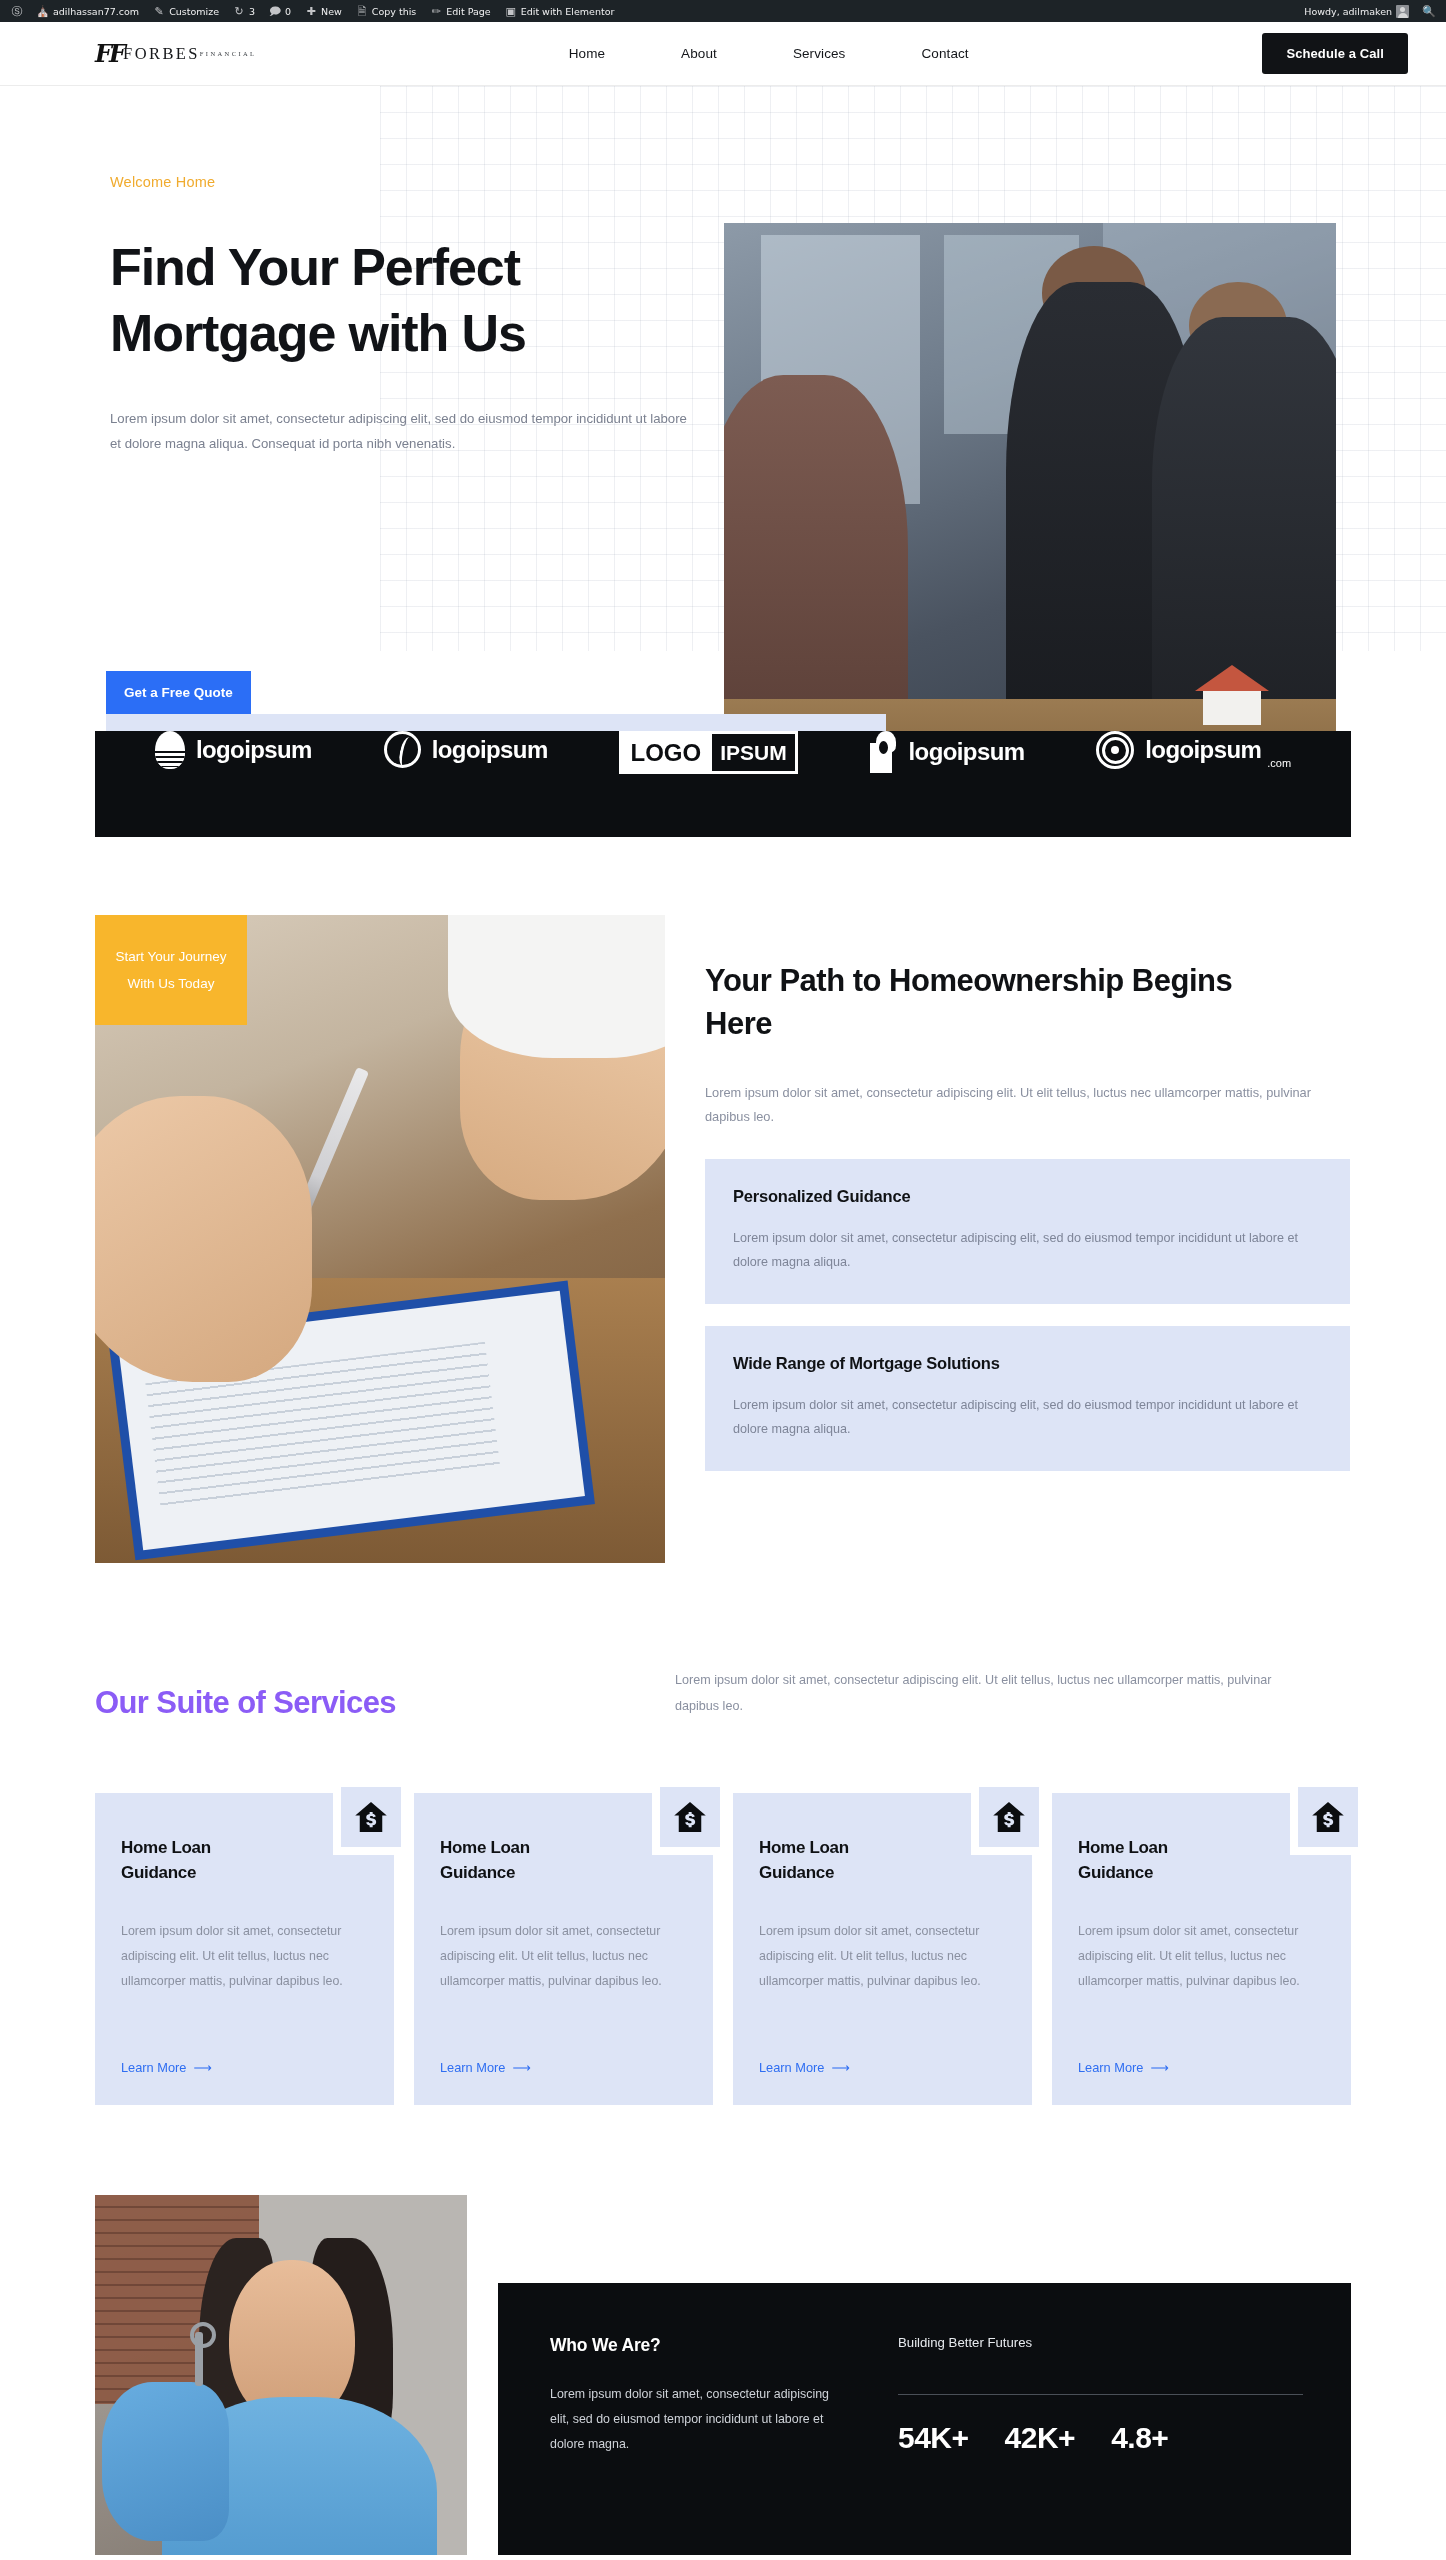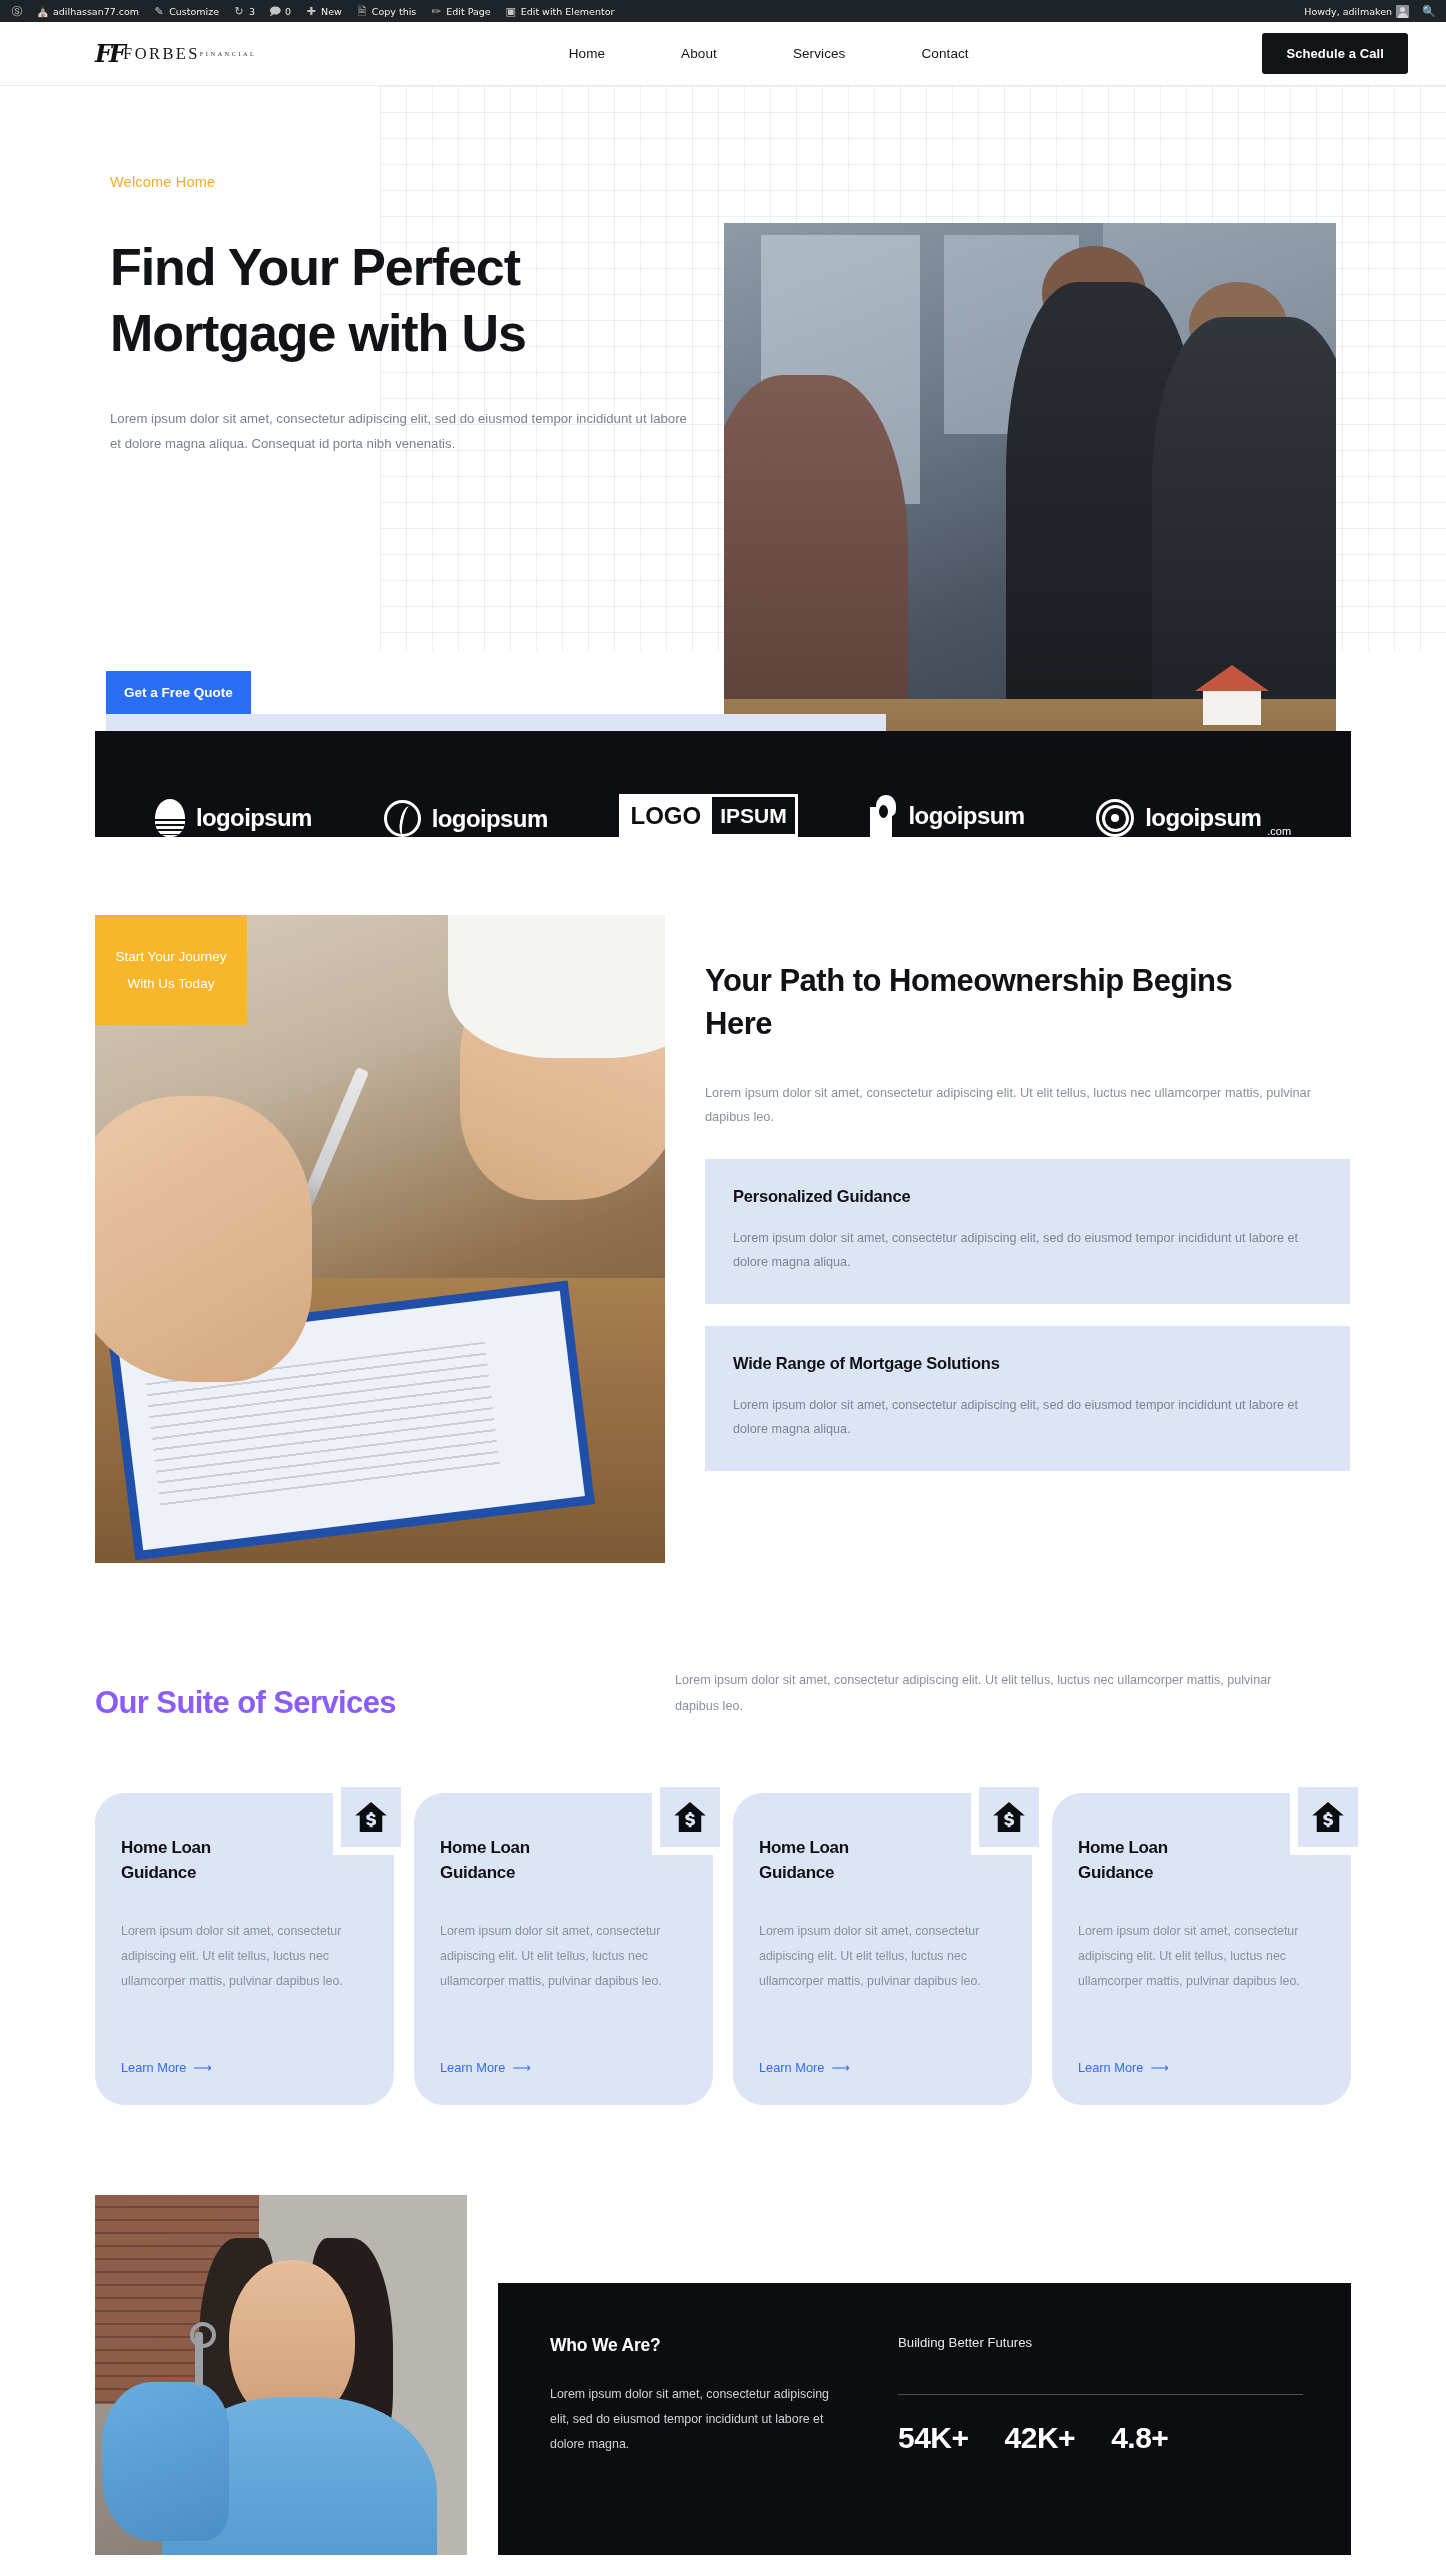--- a/index.html
+++ b/index.html
@@ -233,21 +233,21 @@
     padding: 0 25px;
     z-index: 3;
   }
 
   
   .logostrip-wrap { padding: 0 95px; }
   .logostrip {
     background: #0c0e11;
     height: 106px;
     display: flex;
-    align-items: flex-end;
+    align-items: flex-start;
     justify-content: space-around;
     padding: 0 24px;
   }
   .logoitem { display: flex; align-items: center; gap: 11px; color: #fff; }
   .logoitem .lbl { font-size: 24px; font-weight: 700; letter-spacing: -.6px; }
   .gm-egg {
     width: 30px; height: 38px; background: #fff;
     border-radius: 50% 50% 45% 45%;
     position: relative; overflow: hidden;
   }
@@ -400,21 +400,20 @@
     display: flex;
     gap: 20px;
     margin-top: 72px;
   }
   .svc-card {
     position: relative;
     flex: 1;
     background: #dde4f6;
     padding: 42px 26px 34px 26px;
     min-height: 312px;
-    border-radius: 30px;
   }
   .svc-card h3 {
     font-size: 17px; font-weight: 700; color: #0f1114;
     line-height: 25px; letter-spacing: -.3px; max-width: 130px;
   }
   .svc-card p {
     margin-top: 34px;
     font-size: 12.4px; line-height: 25px; color: #8a90a0;
   }
   .svc-more {

